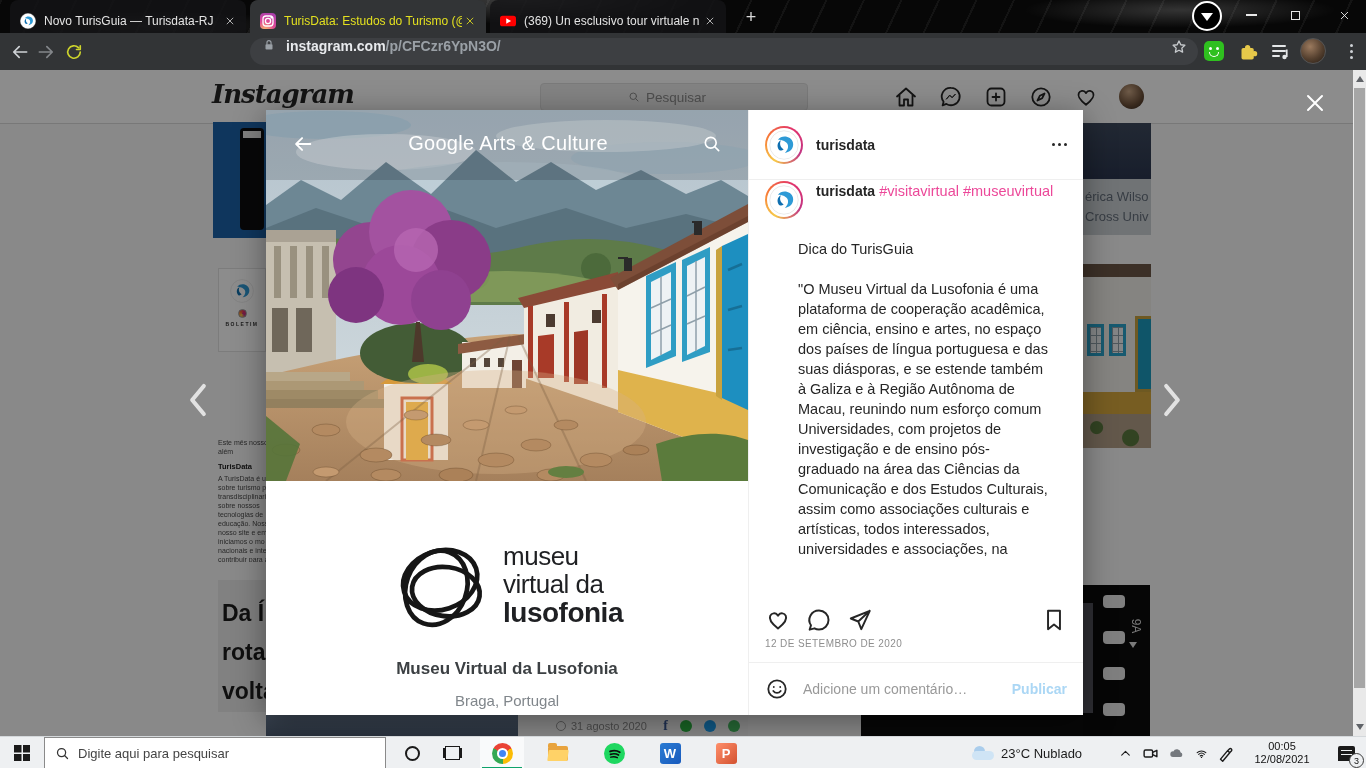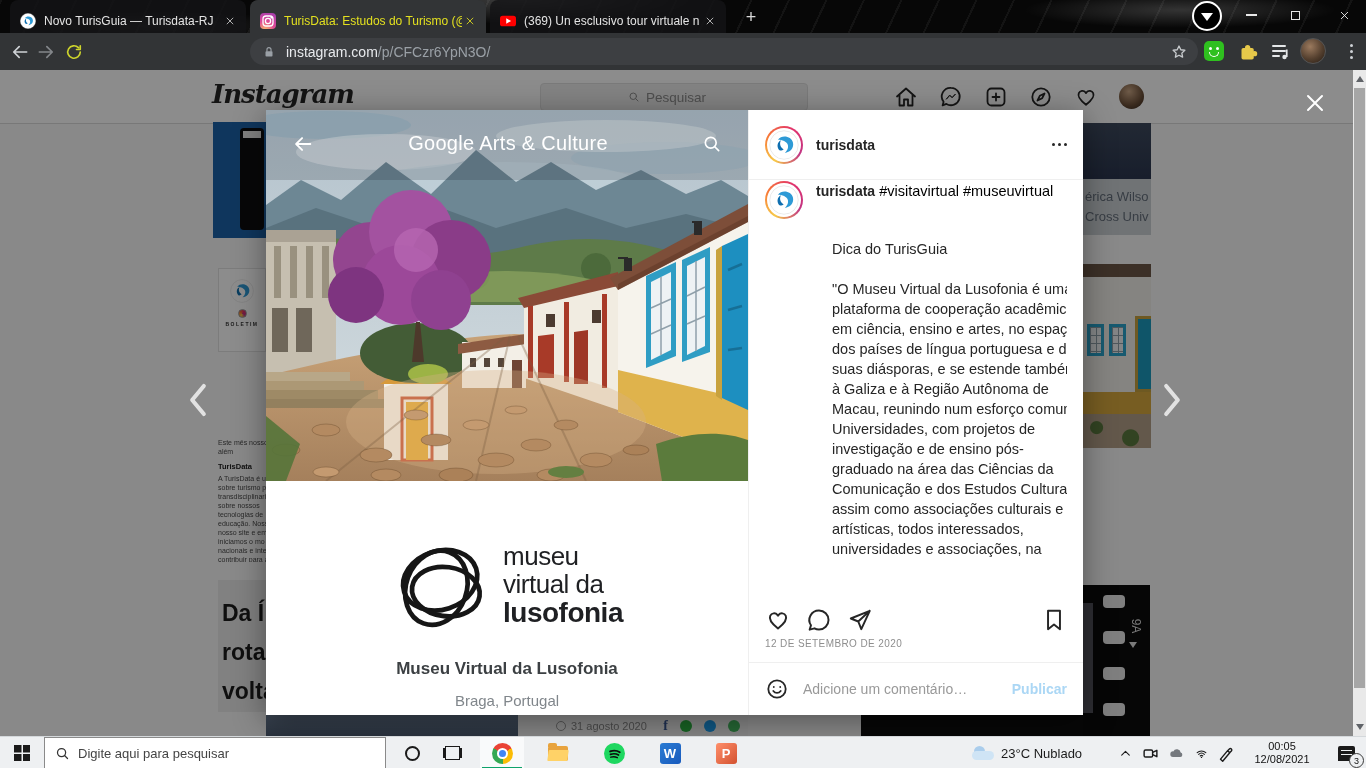--- a/index.html
+++ b/index.html
@@ -36,21 +36,21 @@
   .wb-min .bar { width:11px; height:1.5px; background:#e8e8e8; }
   .wb-max .box { width:9px; height:9px; border:1.5px solid #e8e8e8; }
   .wb-close svg { width:11px; height:11px; }
 
   
   .toolbar { position:absolute; top:33px; left:0; width:1366px; height:37px; background:#323436; }
   .navic { position:absolute; top:7px; width:24px; height:24px; color:#cfd2d6; }
   .navic svg { width:20px; height:20px; margin:2px; }
   .nav-back { left:8px; } .nav-fwd { left:34px; color:#84878b; } .nav-reload { left:62px; color:#cdd42c; }
   .omnibox { position:absolute; left:250px; top:5px; width:948px; height:27px; border-radius:14px;
-    background:#3d3f42; display:flex; align-items:center; padding:0 10px 0 12px; }
+    background:#3d3f42; display:flex; padding:0 10px 0 12px;font-weight:bold; }
   .omnibox .lock { width:14px; height:14px; color:#9aa0a6; flex:0 0 auto; }
   .url { margin-left:10px; font-size:14px; white-space:nowrap; overflow:hidden; flex:1; }
   .url .dom { color:#e8eaed; } .url .path { color:#9aa0a6; }
   .omni-star { width:18px; height:18px; color:#c7cacd; flex:0 0 auto; }
   .extic { position:absolute; top:8px; }
   .ext-bitmoji { left:1204px; width:20px; height:20px; border-radius:5px; background:#2fc01f; position:relative; }
   .ext-bitmoji i { position:absolute; width:3px; height:3px; border-radius:50%; background:#fff; top:6px; }
   .ext-bitmoji i.l { left:5px; } .ext-bitmoji i.r { right:5px; }
   .ext-bitmoji em { position:absolute; left:5px; right:5px; bottom:4px; height:5px;
     border:1.5px solid #fff; border-top:none; border-radius:0 0 8px 8px; }
@@ -163,22 +163,22 @@
   .ring .gap { background:#fff; border-radius:50%; padding:2px; }
   .ring .sw { display:block; border-radius:50%; }
   .r38 { width:38px; height:38px; } .r38 .sw { width:30px; height:30px; }
   .uname { margin-left:13px; font-size:14px; font-weight:bold; color:#262626; }
   .more { margin-left:auto; display:flex; gap:3px; }
   .more i { width:3px; height:3px; border-radius:50%; background:#262626; }
   .caption { position:absolute; top:71px; bottom:152px; left:16px; right:16px; overflow:hidden;
     font-size:14.5px; line-height:20px; color:#262626; }
   .cap-row { display:flex; align-items:flex-start; }
   .cap-text { margin-left:13px; width:252px; }
-  .tag { color:#000000; }
-  .cap-p { margin-top:20px; width:252px; margin-left:67px; }
+  .tag { color:#ec4899; }
+  .cap-p { margin-top:20px; width:252px; margin-left:33px; }
   .panel-bottom { position:absolute; bottom:0; left:0; right:0; background:#fff; }
   .action-row { display:flex; align-items:center; gap:15px; padding:9px 16px 5px; color:#262626; }
   .action-row svg { width:26px; height:26px; }
   .a-bookmark { margin-left:auto; }
   .likes-row { display:flex; align-items:center; padding:3px 16px 6px; font-size:14px; color:#262626; }
   .like-av { width:20px; height:20px; border-radius:50%; flex:0 0 auto;
     background:radial-gradient(circle at 40% 30%, #d8b193, #8a6a50 60%, #4a382a); }
   .likes-row span { margin-left:4px; }
   .likes-row .b { font-weight:bold; }
   .date-row { padding:0 16px 13px; font-size:10px; letter-spacing:.4px; color:#8e8e8e; }

